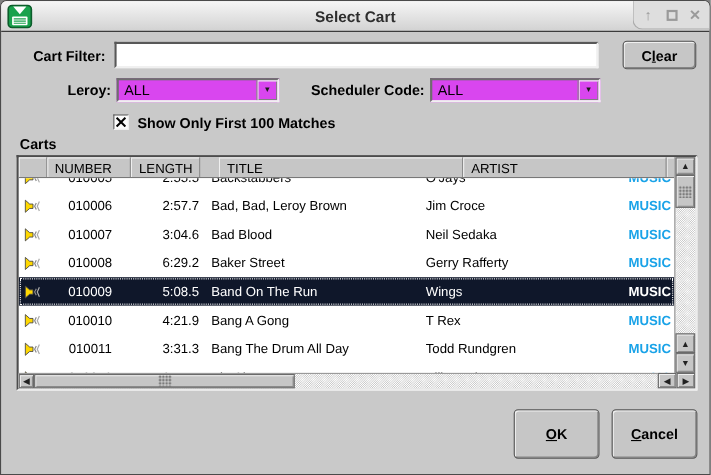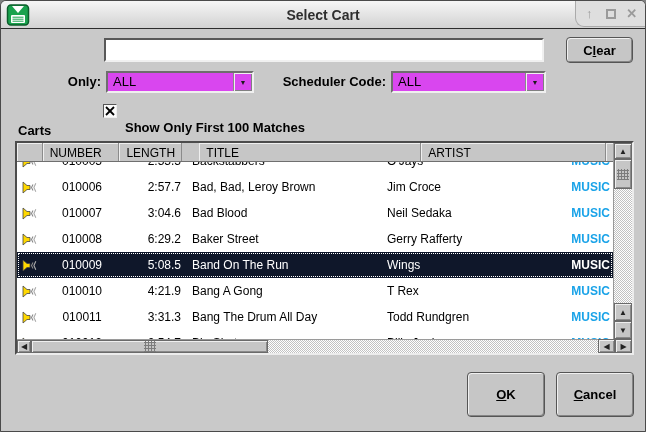--- a/index.html
+++ b/index.html
@@ -124,46 +124,47 @@
     <div class="tb-title">Select Cart</div>
     <div class="tb-controls">
       <div class="tb-btn">↑</div>
       <div class="tb-box"></div>
       <div class="tb-btn">✕</div>
     </div>
   </div>
 
   <div class="content">
 
+    <div class="lbl" style="left:14px; top:14px; width:81px; text-align:right;">Cart Filter:</div>
     <input class="text-input" type="text" value="" style="">
     <div class="btn" style="left:565px; top:8px; width:67px; height:26px;">
       <span>C</span>
         <span class="mn">l</span>
         <span>ear</span>
     </div>
 
-    <div class="lbl" style="left:14px; top:45px; width:86px; text-align:right;">Only:</div>
+    <div class="lbl" style="left:14px; top:45px; width:86px; text-align:right;">Leroy:</div>
     <div class="combo" style="left:105px; top:42px; width:148px;">
       <div class="combo-text">ALL</div>
       <div class="combo-btn">▼</div>
     </div>
 
     <div class="lbl" style="left:240px; top:45px; width:145px; text-align:right;">Scheduler Code:</div>
     <div class="combo" style="left:390px; top:42px; width:155px;">
       <div class="combo-text">ALL</div>
       <div class="combo-btn">▼</div>
     </div>
 
     <div class="checkbox">
       <svg width="10" height="10" viewBox="0 0 10 10">
         <line x1="1" y1="1" x2="9" y2="9" stroke="#000" stroke-width="1.8"></line>
         <line x1="9" y1="1" x2="1" y2="9" stroke="#000" stroke-width="1.8"></line>
       </svg>
     </div>
-    <div class="lbl" style="left:124px; top:75px;margin-top:16px;">Show Only First 100 Matches</div>
+    <div class="lbl" style="left:124px; top:75px;">Show Only First 100 Matches</div>
 
     <div class="lbl" style="left:17px; top:94px;">Carts</div>
 
     <div class="table">
       <div class="vp">
         <div class="thead">
           <div class="th c0"></div>
           <div class="th c1">NUMBER</div>
           <div class="th c2">LENGTH</div>
           <div class="th c3">TITLE</div>

